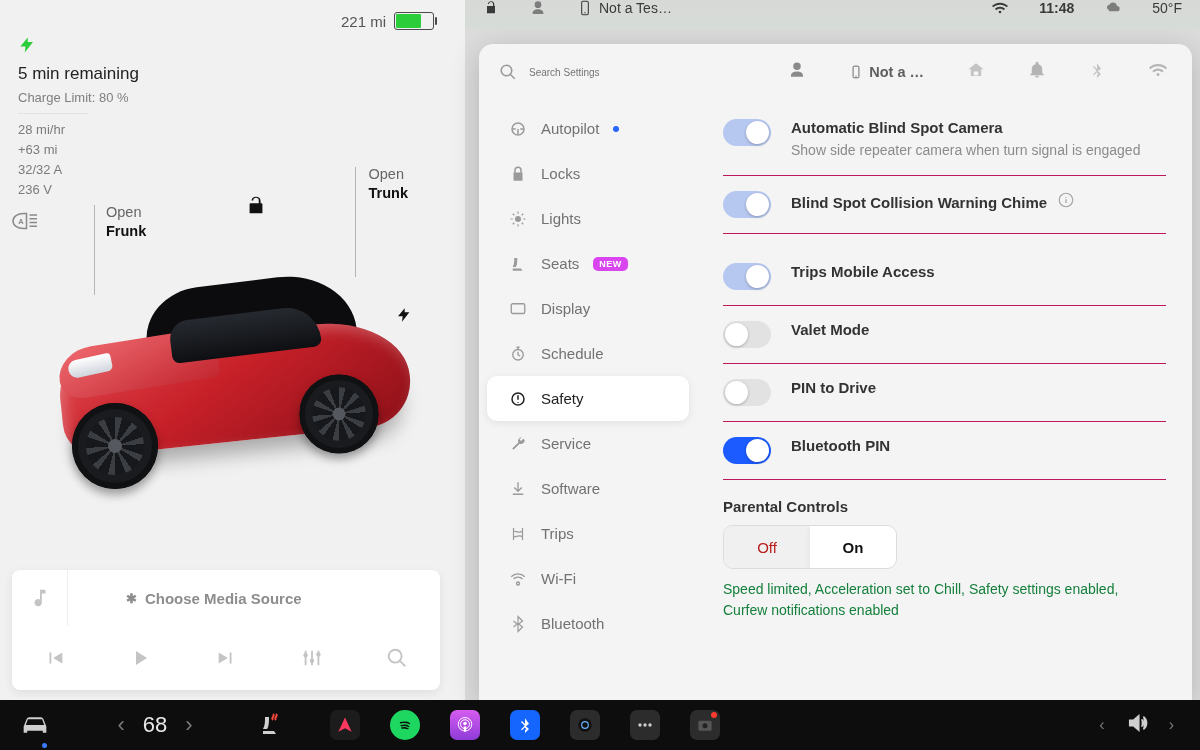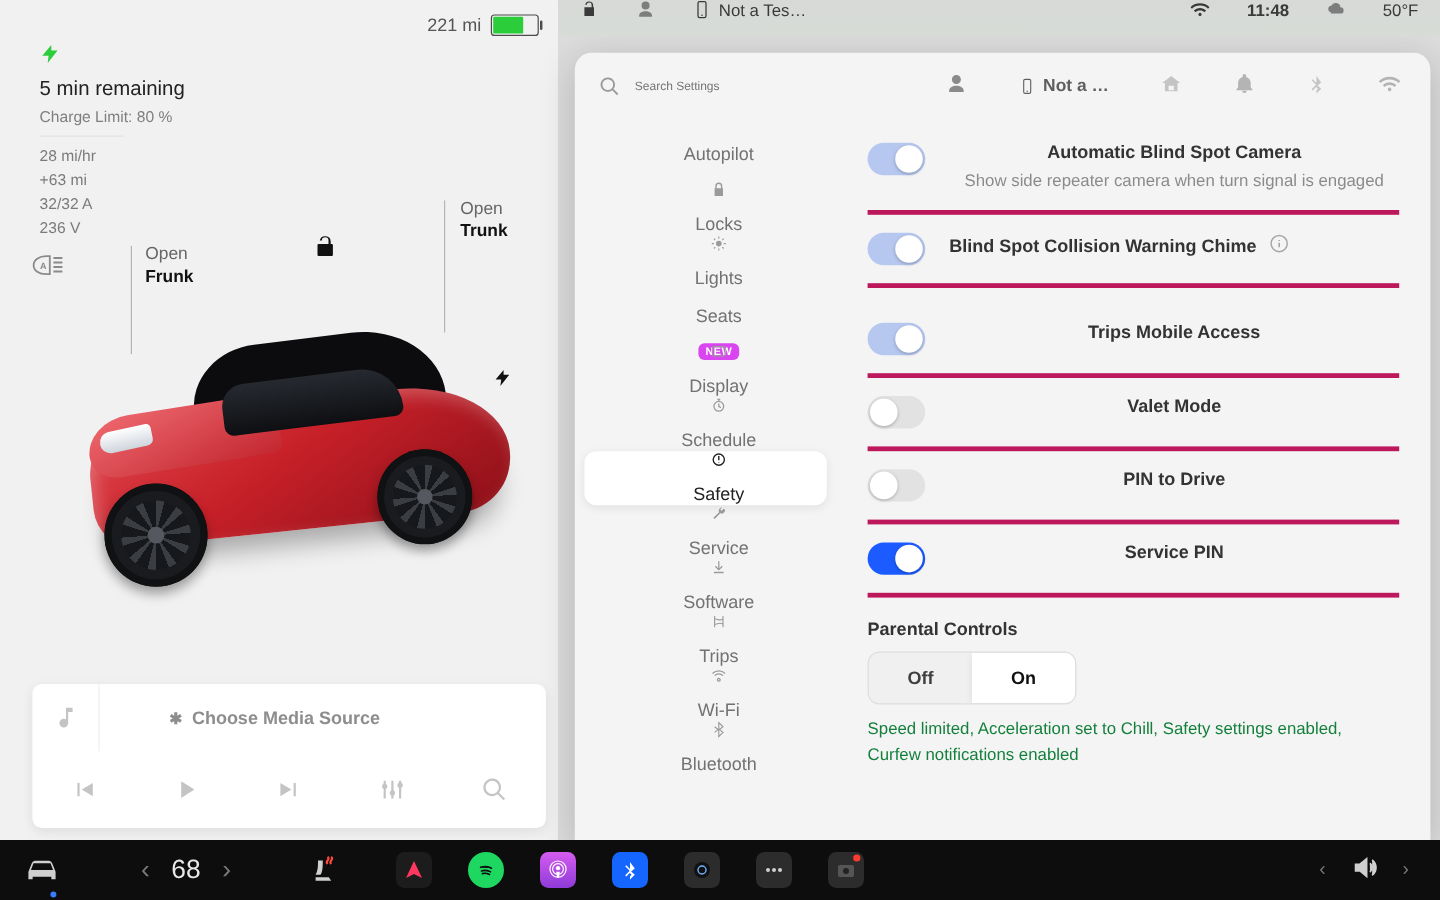--- a/index.html
+++ b/index.html
@@ -18,21 +18,21 @@
     font-size: 14px; color: #3a3a3a;
     z-index: 5;
     background: linear-gradient(180deg,#d7d9d7 0%,#d7dcd7 100%);
   }
   .statusbar .seg { display:flex; align-items:center; gap:6px; }
   .statusbar .spacer { flex:1; }
   .statusbar svg { width:16px; height:16px; fill:#3a3a3a; }
 
   
   .left-pane {
-    position:absolute; top:0; left:15px; width:452px; bottom:50px;
+    position:absolute; top:0; left:0; width:452px; bottom:50px;
     background:#f1f1f1;
     padding: 12px 18px 0 18px;
   }
   .range-row { display:flex; align-items:center; justify-content:flex-end; gap:8px; font-size:15px; color:#555; }
   .range-row .battery { width:40px; height:18px; border:1.5px solid #4b4b4b; border-radius:3px; position:relative; }
   .range-row .battery::after{content:'';position:absolute;right:-4px;top:4px;width:2.5px;height:8px;background:#4b4b4b;border-radius:1px;}
   .range-row .battery-fill{position:absolute;left:1px;top:1px;bottom:1px;width:65%;background:#2bce3a;border-radius:1px;}
 
   .bolt { color:#2bce3a; font-size:22px; }
   .charge-block { margin-top:4px; }
@@ -80,43 +80,43 @@
   .modal{position:absolute;left:14px;right:8px;top:14px;bottom:0;background:#f4f4f4;border-radius:14px 14px 0 0;box-shadow:0 6px 30px rgba(0,0,0,.18);display:flex;flex-direction:column;overflow:hidden;}
   .modal-header{display:flex;align-items:center;height:56px;padding:0 10px;color:#8b8b8b;}
   .search-wrap{display:flex;align-items:center;gap:12px;flex:1;padding-left:10px;}
   .search-wrap input{border:none;background:transparent;font-size:10px;color:#555;outline:none;width:220px;}
   .hdr-icons{display:flex;align-items:center;gap:43px;color:#b4b4b4;padding-right:14px;}
   .hdr-icons .dev{color:#5f5f5f;font-size:14.5px;display:flex;align-items:center;gap:6px;font-weight:600;}
 
   .modal-body{flex:1;display:flex;overflow:hidden;}
 
   .side{width:218px;padding-top:6px;}
-  .side .item{display:flex;align-items:center;gap:14px;height:45px;padding-left:22px;border-radius:10px;margin:0 8px;font-size:15px;color:#727272;cursor:pointer;flex-direction:column;}
+  .side .item{display:flex;align-items:center;gap:14px;height:45px;padding-left:22px;border-radius:10px;margin:0 8px;font-size:15px;color:#727272;cursor:pointer;}
   .side .item svg{width:18px;height:18px;fill:#9a9a9a;}
   .side .item.active{background:#fff;color:#222;font-weight:400;box-shadow:0 2px 8px rgba(0,0,0,.08);}
   .side .item .new{background:#d946ef;color:#fff;font-size:9px;font-weight:700;padding:2px 6px;border-radius:5px;letter-spacing:.4px;}
   .side .item .dot{width:6px;height:6px;border-radius:50%;background:#2b66ff;}
 
   .content{flex:1;padding:4px 26px 0 26px;overflow:auto;}
-  .row{display:flex;align-items:flex-start;gap:20px;padding:15px 0;border-bottom:4px solid #be185d;text-align:center;}
+  .row{display:flex;align-items:flex-start;gap:20px;padding:15px 0;border-bottom:1px solid #be185d;}
   .row:last-child{border-bottom:none;}
   .row .txt{flex:1;}
   .row .title{font-size:15px;color:#333;font-weight:600;}
   .row .sub{font-size:14px;color:#8b8b8b;margin-top:4px;line-height:1.45;}
   .row .info{color:#a7a7a7;margin-left:10px;}
 
   .toggle{width:48px;height:27px;border-radius:20px;position:relative;flex-shrink:0;}
   .toggle .knob{position:absolute;top:2px;width:23px;height:23px;border-radius:50%;background:#fff;box-shadow:0 1px 3px rgba(0,0,0,.25);}
   .toggle.off{background:#e2e2e2;} .toggle.off .knob{left:2px;}
   .toggle.on-blue{background:#1b5bff;} .toggle.on-blue .knob{right:2px;}
   .toggle.on-light{background:#b6c7f0;} .toggle.on-light .knob{right:2px;}
 
   .section-title{font-size:15px;color:#333;font-weight:700;margin-top:18px;}
   .seg-toggle{display:inline-flex;margin-top:10px;border:1px solid #dcdcdc;border-radius:10px;overflow:hidden;}
-  .seg-toggle div{width:86px;height:42px;display:flex;align-items:center;justify-content:center;font-size:15px;color:#404040;font-weight:700;cursor:pointer;}
+  .seg-toggle div{width:86px;height:42px;display:flex;align-items:center;justify-content:center;font-size:15px;color:#b91c1c;font-weight:400;cursor:pointer;}
   .seg-toggle .sel{background:#fff;font-weight:700;color:#111;box-shadow:0 2px 6px rgba(0,0,0,.08);}
   .seg-toggle .unsel{background:#f0f0f0;}
   .pc-desc{color:#15803d;font-size:14px;margin-top:10px;line-height:1.5;}
 
   
   .dock{position:absolute;left:0;right:0;bottom:0;height:50px;background:#0d0d0d;display:flex;align-items:center;color:#cfcfcf;}
   .dock .slot{display:flex;align-items:center;justify-content:center;}
   .dock .caricon{width:70px;}
   .dock .temp{display:flex;align-items:center;gap:18px;font-size:22px;color:#e8e8e8;width:170px;justify-content:center;}
   .dock .chev{color:#7a7a7a;cursor:pointer;}
@@ -441,21 +441,21 @@
             </div>
           <div class="txt">
               <div class="title">PIN to Drive</div>
             </div>
         </div>
         <div class="row">
           <div class="toggle on-blue">
               <div class="knob"></div>
             </div>
           <div class="txt">
-              <div class="title">Service PIN</div>
+              <div class="title">Bluetooth PIN</div>
             </div>
         </div>
 
         <div class="section-title">Parental Controls</div>
         <div class="seg-toggle">
           <div class="unsel">Off</div>
           <div class="sel">On</div>
         </div>
         <div class="pc-desc">Speed limited, Acceleration set to Chill, Safety settings enabled, Curfew notifications enabled</div>
       </div>

